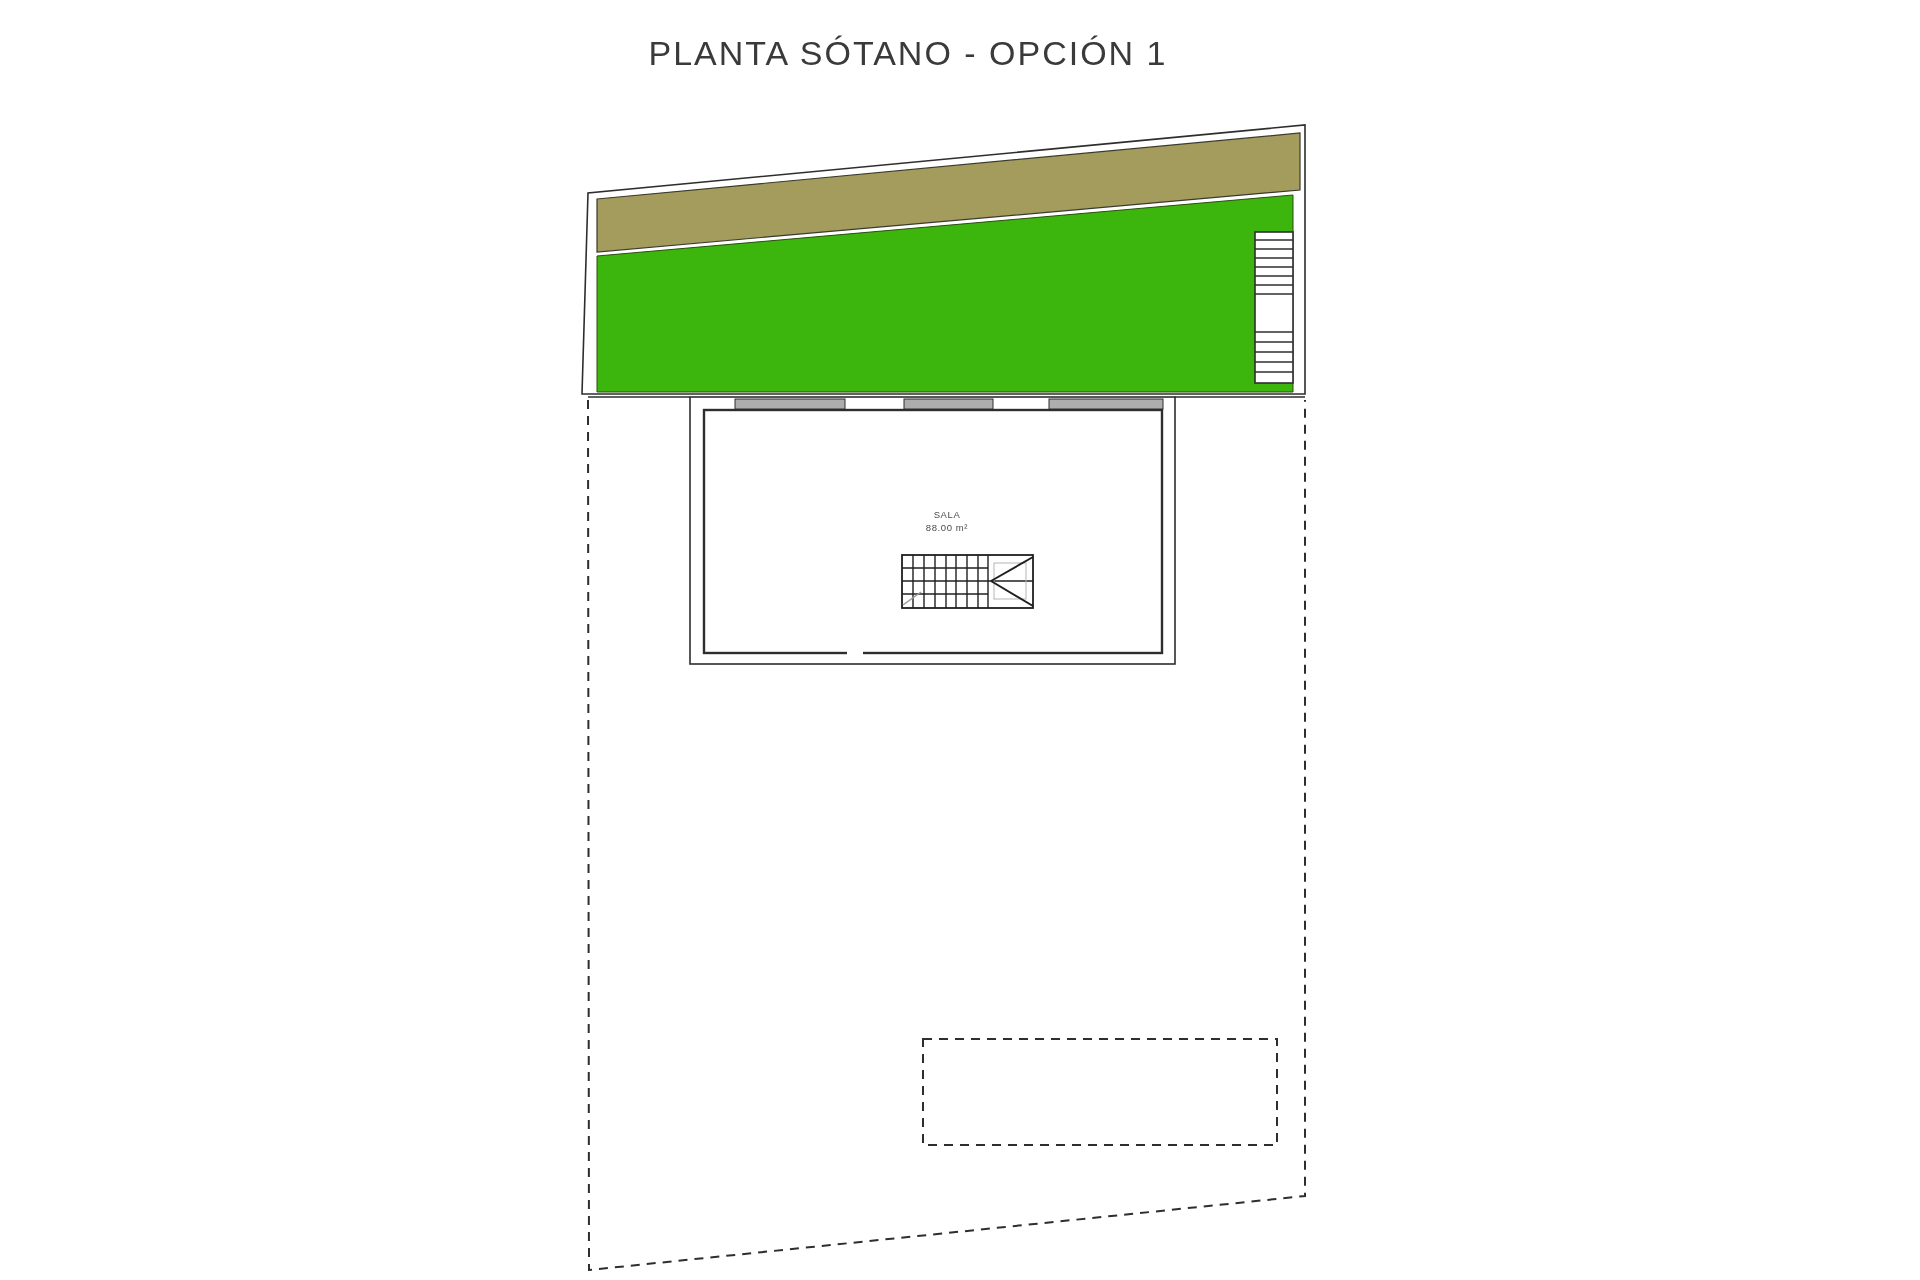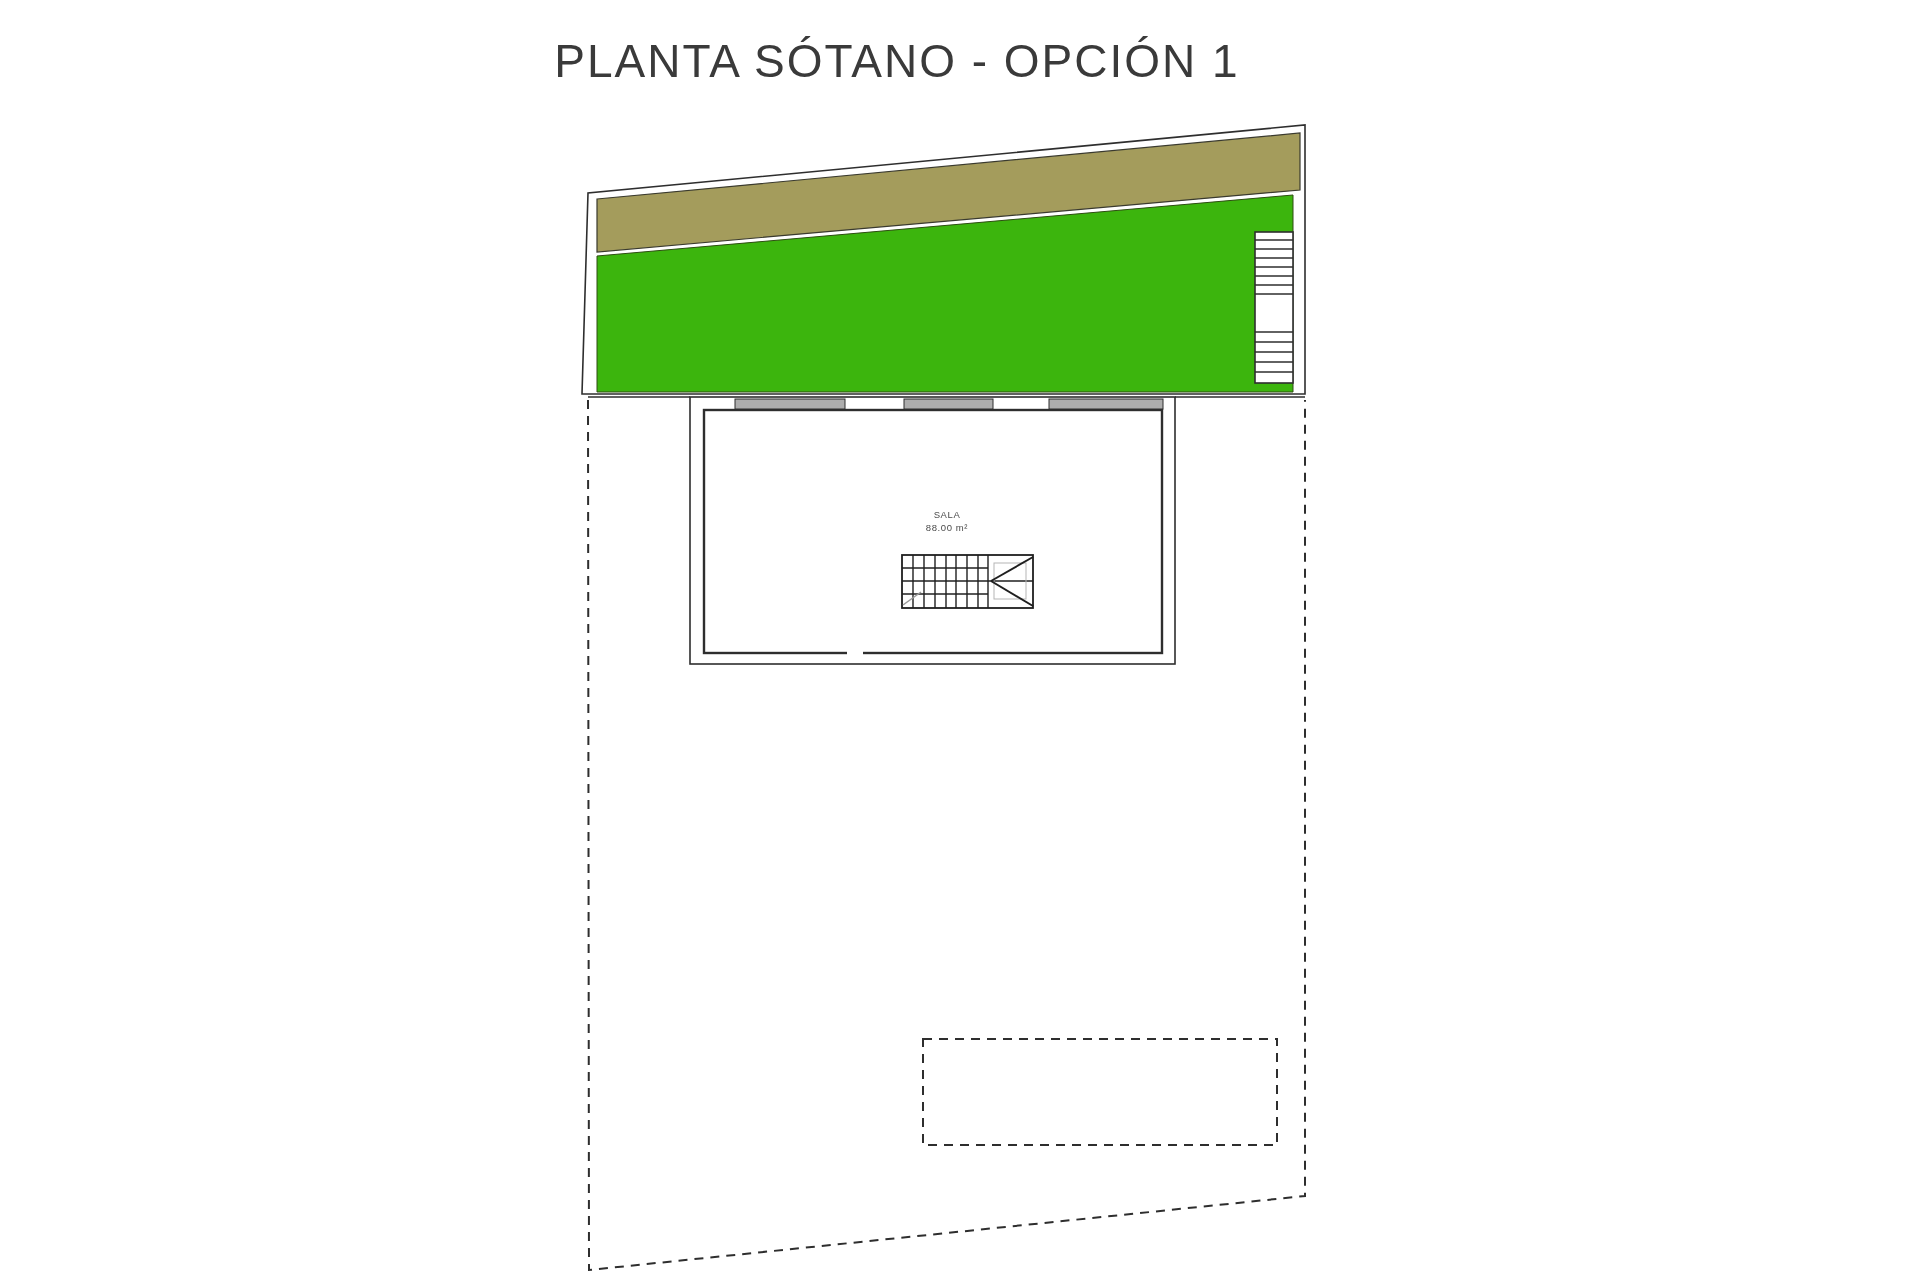--- a/index.html
+++ b/index.html
@@ -5,24 +5,24 @@
   html,body{margin:0;padding:0;background:#ffffff;}
   .page{
     position:relative;
     width:1920px;height:1280px;
     background:#ffffff;
     overflow:hidden;
     font-family:"Liberation Sans", sans-serif;
   }
   .title{
     position:absolute;
-    left:7px;top:34px;
+    left:18px;top:34px;
     width:1780px;
     text-align:center;
-    font-size:46px;
+    font-size:34px;
     font-weight:400;
     letter-spacing:2px;
     color:#3a3a3a;
     font-family:"Liberation Sans", sans-serif;
   }
   svg{position:absolute;left:0;top:0;}
   .lbl{
     font-family:"Liberation Sans", sans-serif;
     fill:#4a4a4a;
     font-size:9.5px;

